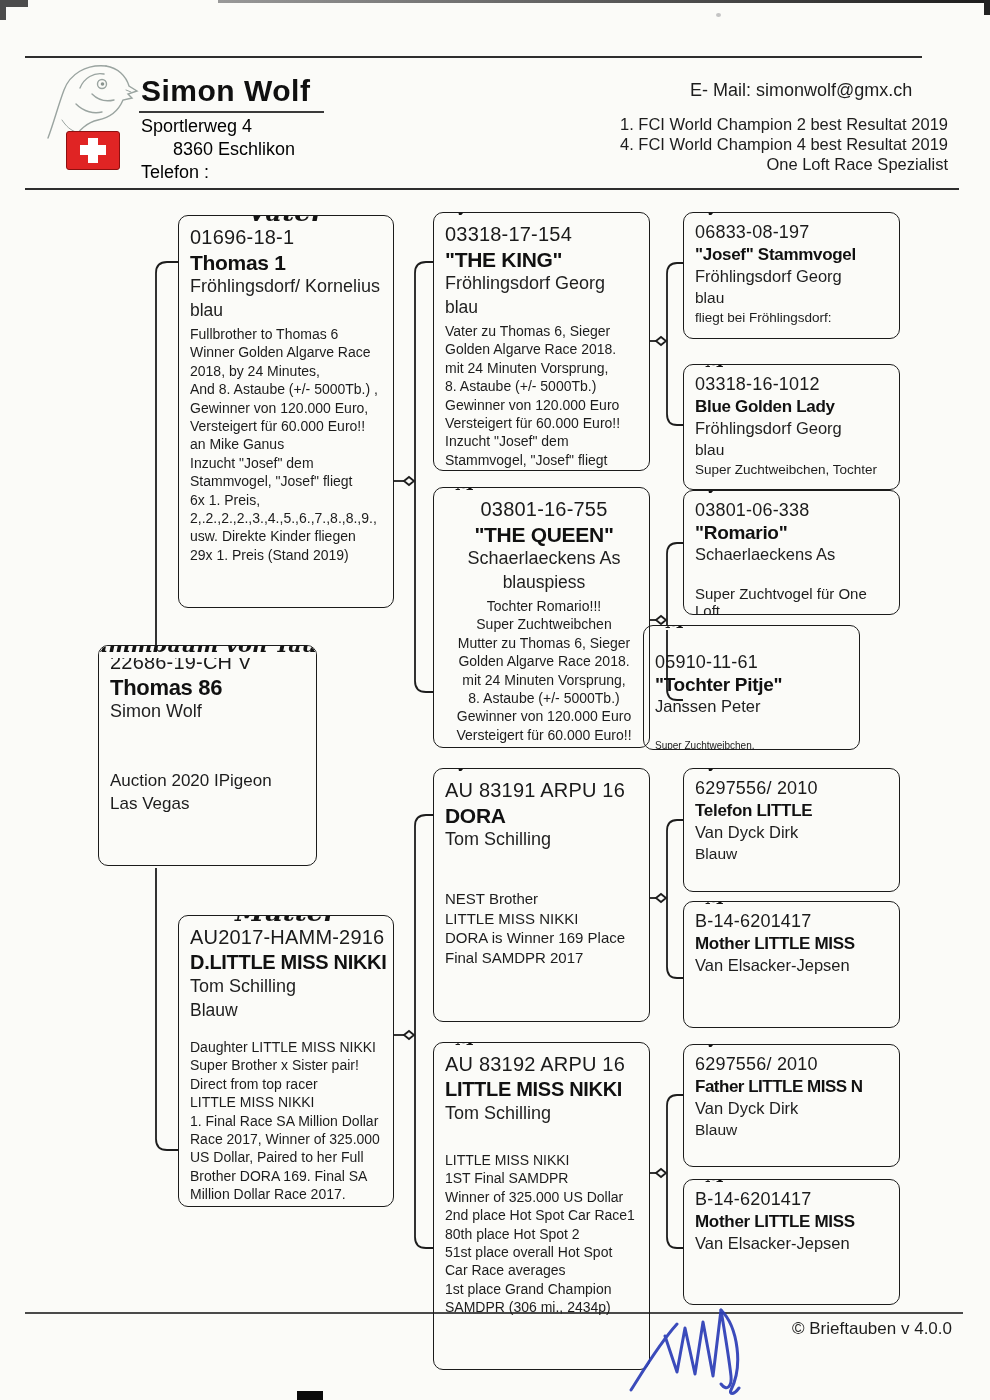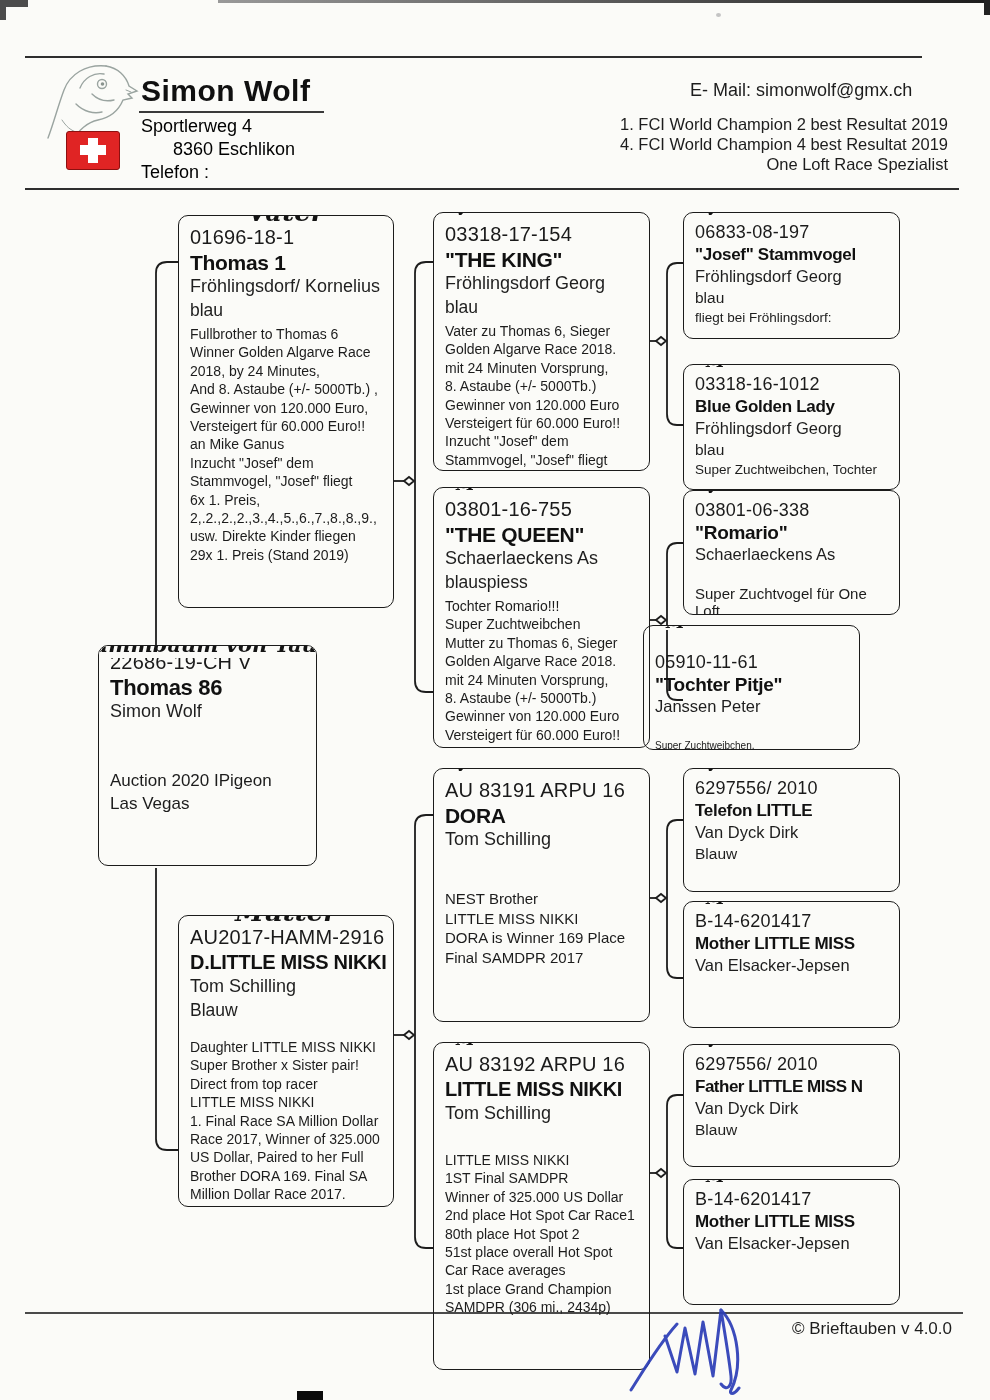--- a/index.html
+++ b/index.html
@@ -176,21 +176,21 @@
 Golden Algarve Race 2018.
 mit 24 Minuten Vorsprung,
 8. Astaube (+/- 5000Tb.)
 Gewinner von 120.000 Euro
 Versteigert für 60.000 Euro!!
 Inzucht "Josef" dem
 Stammvogel, "Josef" fliegt
 6x 1. Preis,</div>
 </div>
 
-<div class="pbox" style="left:433px;top:487px;width:217px;height:261px;padding-top:9px;">
+<div class="pbox" style="left:433px;top:487px;width:217px;height:261px;padding-top:9px;text-align:center;">
   <span class="sex fraktur">M</span>
   <div class="ring">03801-16-755</div>
   <div class="pname" style="font-size:21px;">"THE QUEEN"</div>
   <div class="breeder">Schaerlaeckens As</div>
   <div class="pcolor">blauspiess</div>
   <div class="notes">Tochter Romario!!!
 Super Zuchtweibchen
 Mutter zu Thomas 6, Sieger
 Golden Algarve Race 2018.
 mit 24 Minuten Vorsprung,

